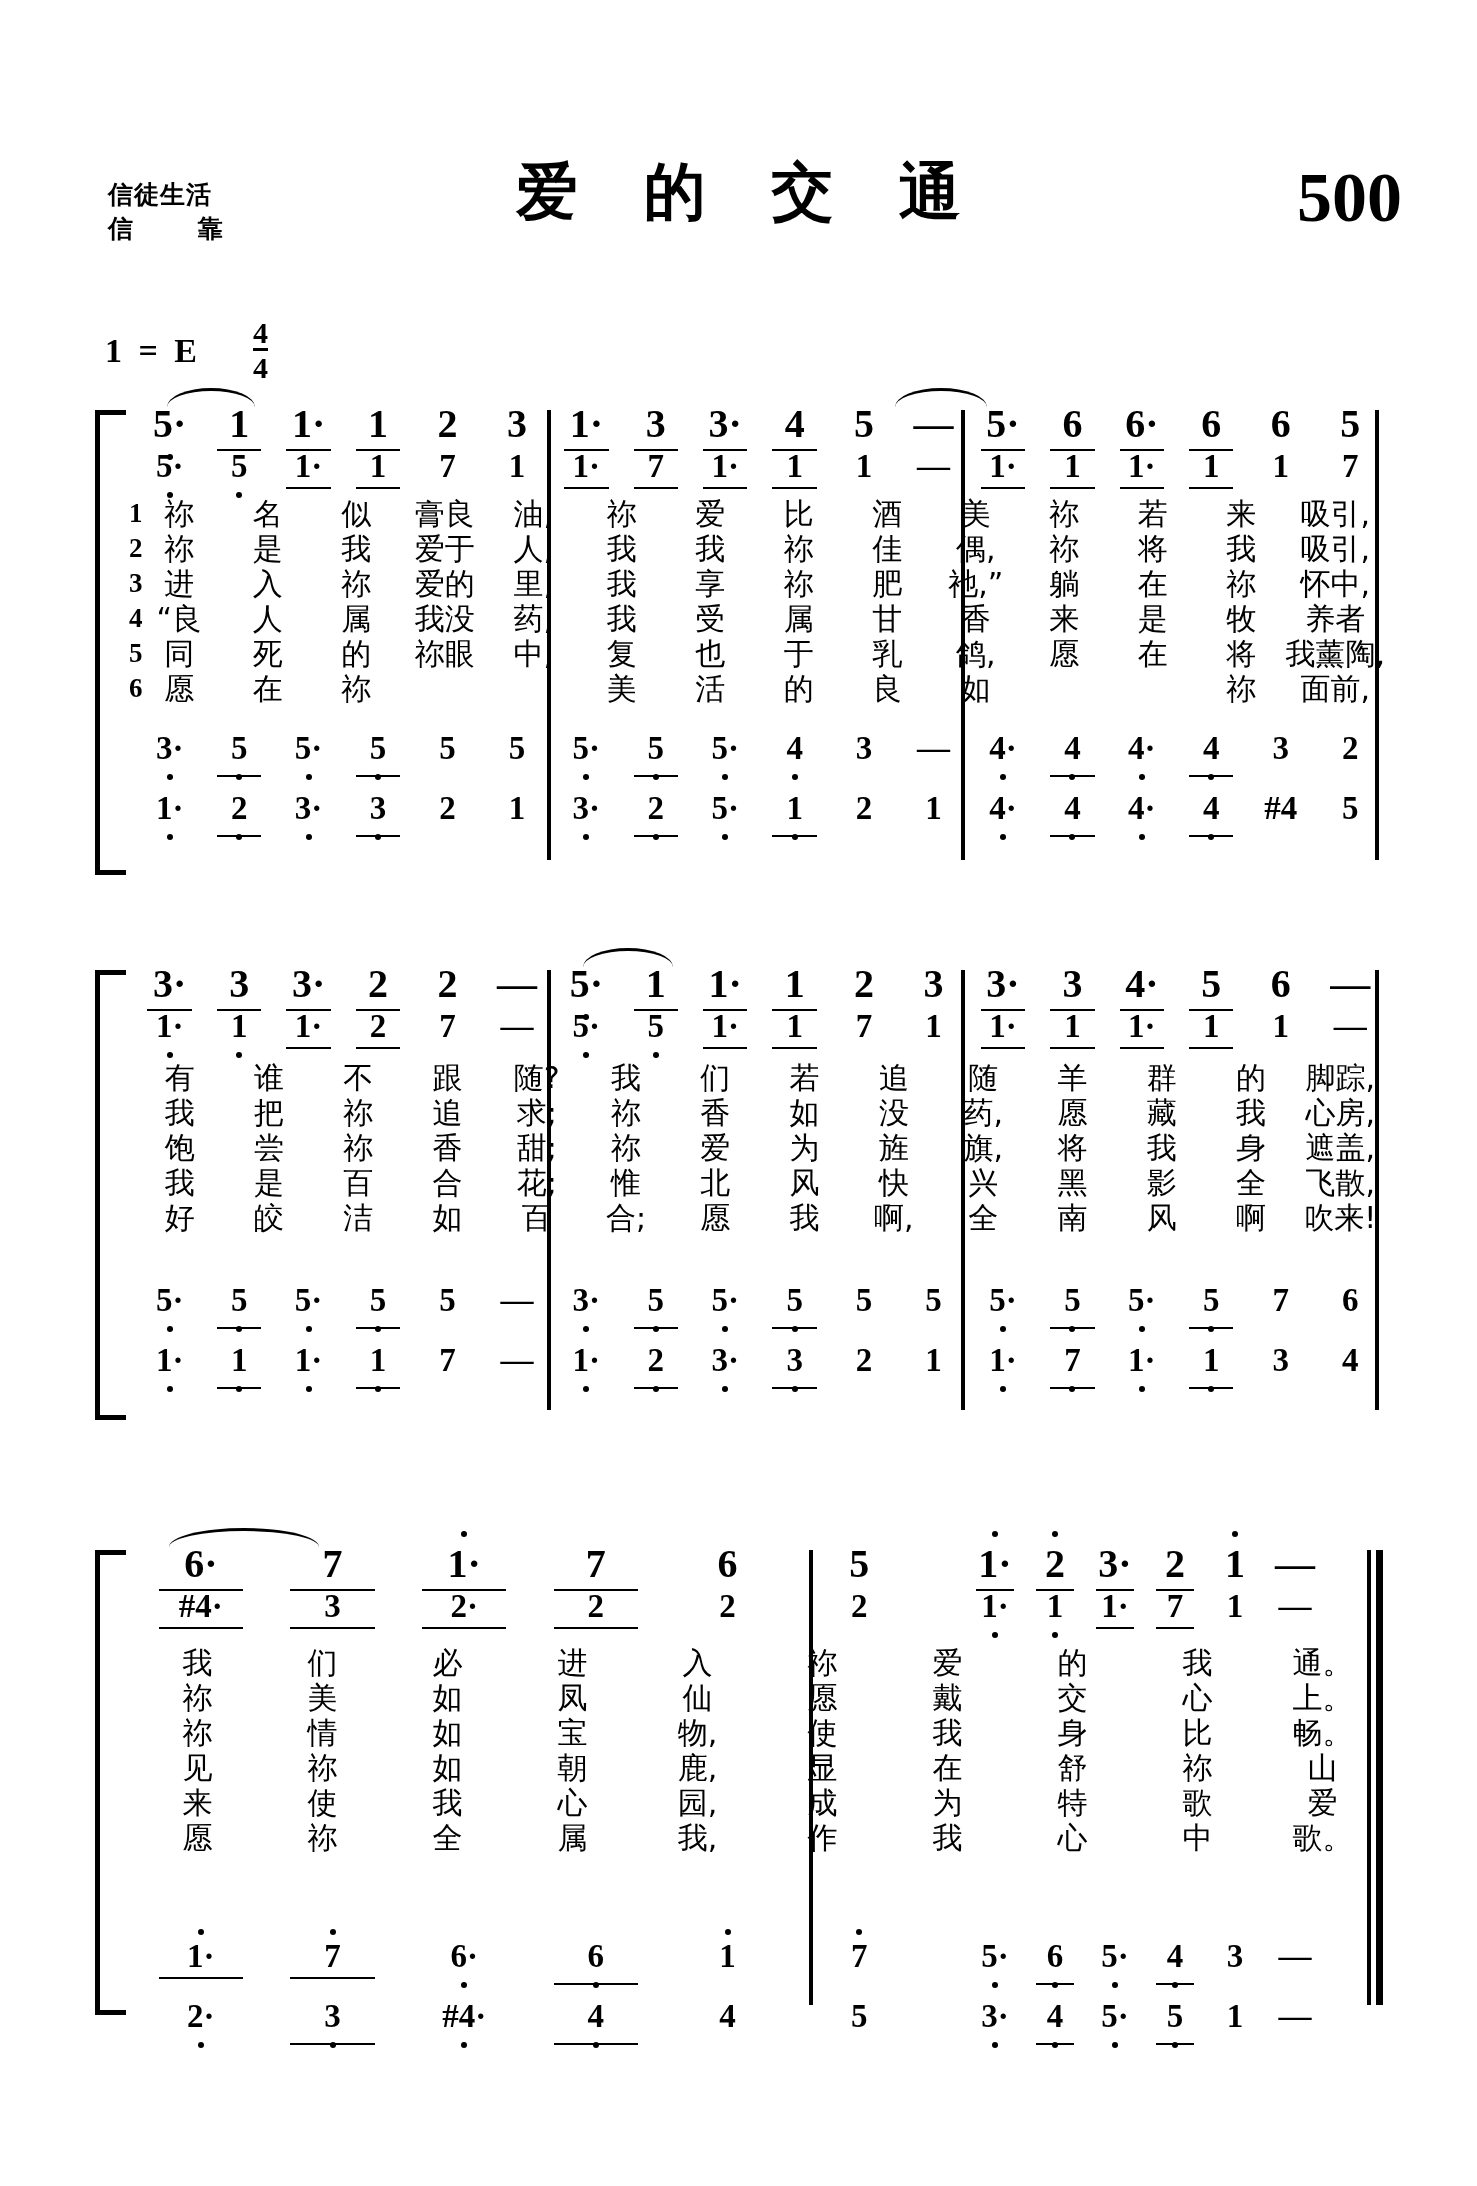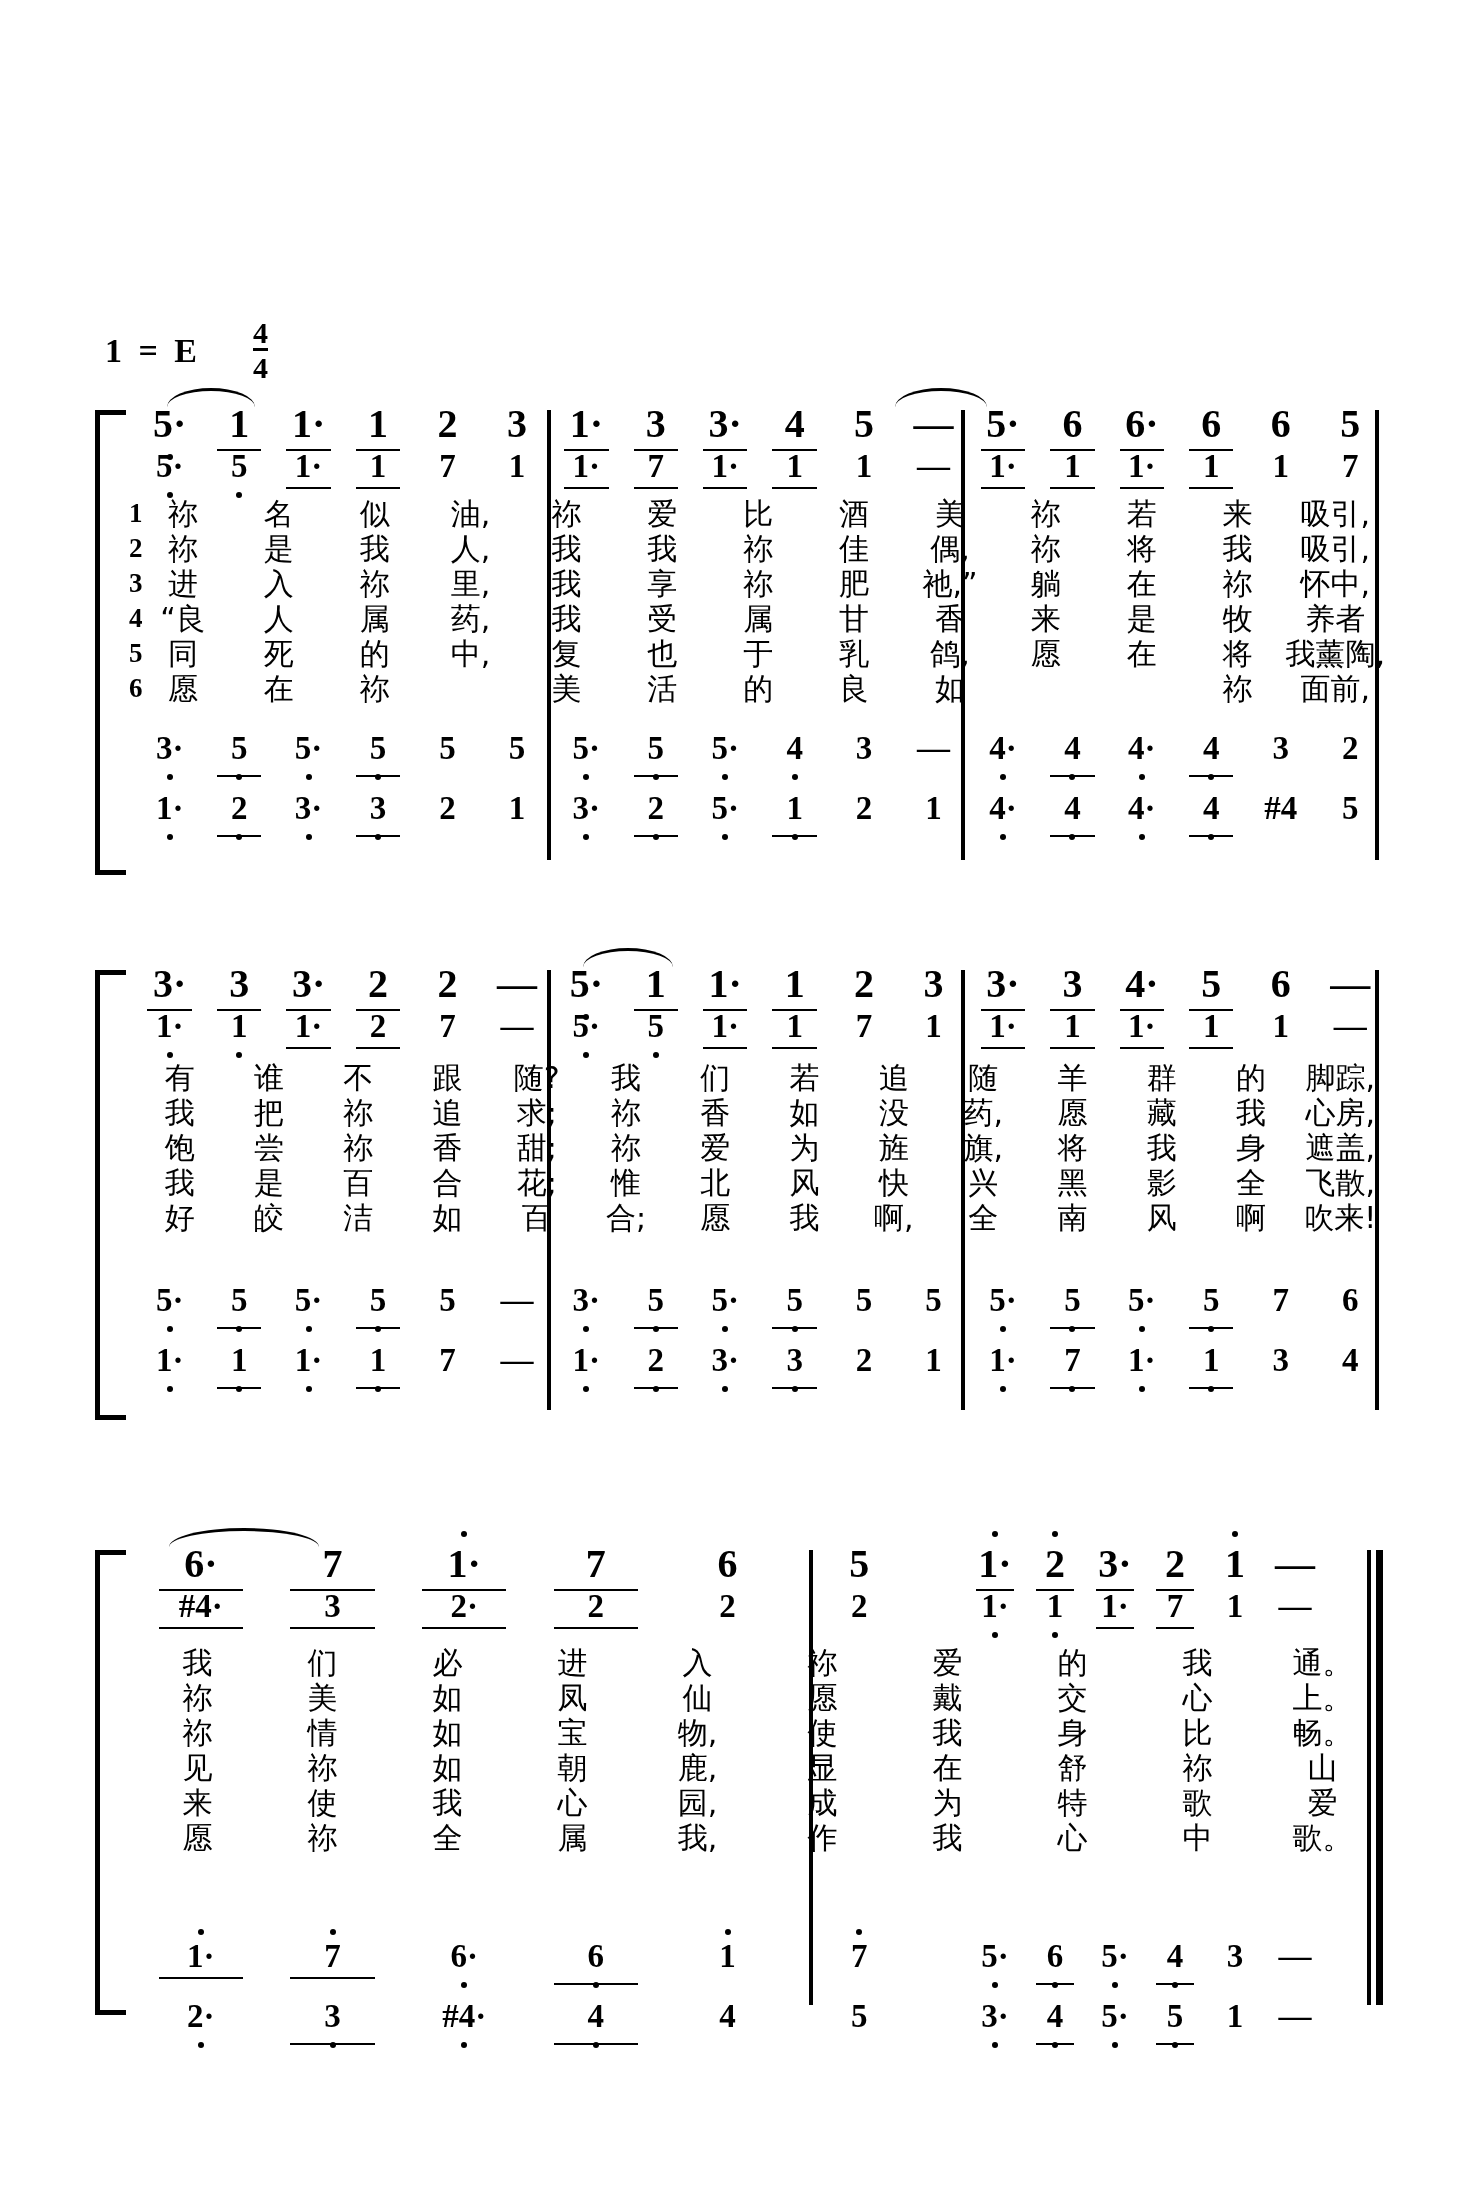--- a/index.html
+++ b/index.html
@@ -235,20 +235,28 @@
     font-weight: bold;
     font-size: 27px;
     line-height: 35px;
   }
 </style>
 </head>
 <body>
 
 <div class="page">
 
+  <div class="header">
+    <div class="category">
+      <span>信徒生活</span>
+      <span class="line2">信  靠</span>
+    </div>
+    <div class="song-title">爱 的 交 通</div>
+    <div class="song-number">500</div>
+  </div>
 
   <div class="keysig">
     <span class="eq">1 = E</span>
     <span class="timesig">
       <span>4</span>
       <span style="border-top:3px solid #000; padding-top:2px;">4</span>
     </span>
   </div>
 
   <div class="system" id="system-1">
@@ -329,20 +337,28 @@
         </div>
         <div class="lyr-col">
           <div class="lyr-line">似</div>
           <div class="lyr-line">我</div>
           <div class="lyr-line">祢</div>
           <div class="lyr-line">属</div>
           <div class="lyr-line">的</div>
           <div class="lyr-line">祢</div>
         </div>
         <div class="lyr-col">
+          <div class="lyr-line">膏良</div>
+          <div class="lyr-line">爱于</div>
+          <div class="lyr-line">爱的</div>
+          <div class="lyr-line">我没</div>
+          <div class="lyr-line">祢眼</div>
+          <div class="lyr-line"></div>
+        </div>
+        <div class="lyr-col">
           <div class="lyr-line">油,</div>
           <div class="lyr-line">人,</div>
           <div class="lyr-line">里,</div>
           <div class="lyr-line">药,</div>
           <div class="lyr-line">中,</div>
           <div class="lyr-line"></div>
         </div>
         <div class="lyr-col">
           <div class="lyr-line">祢</div>
           <div class="lyr-line">我</div>

